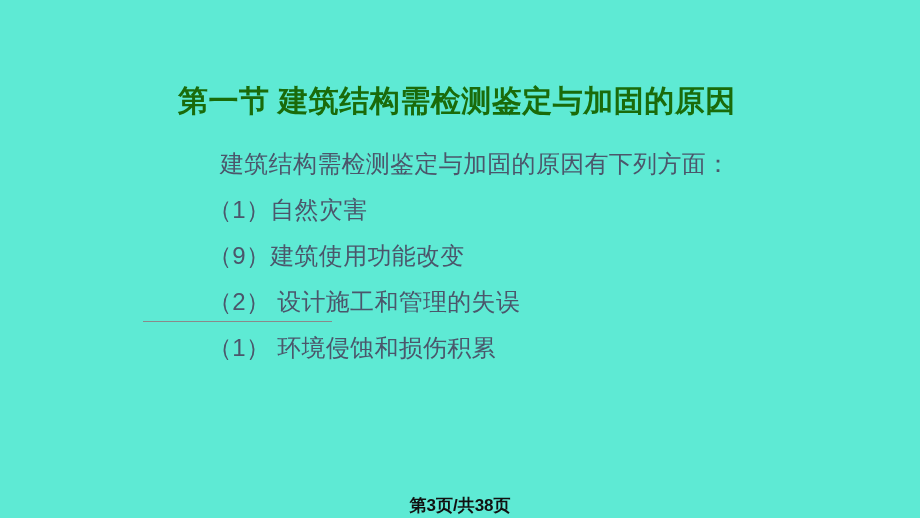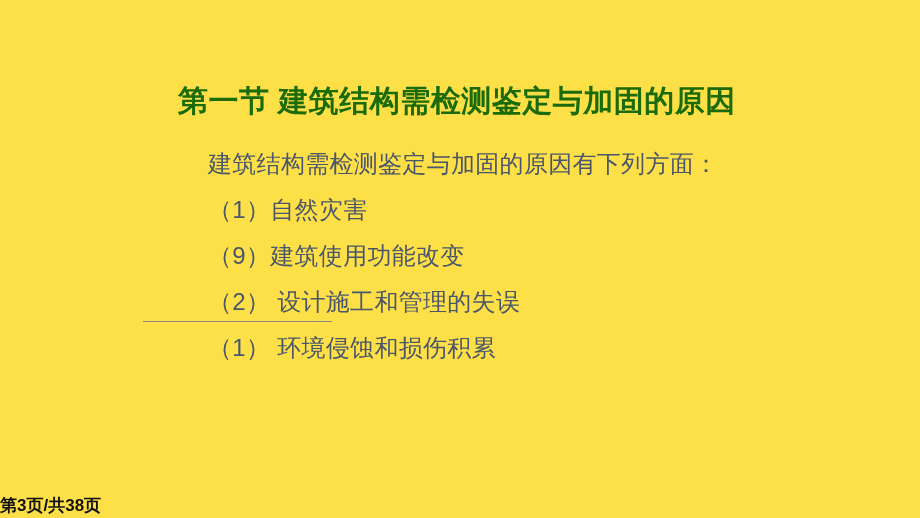--- a/index.html
+++ b/index.html
@@ -11,21 +11,21 @@
     height: 518px;
     background: #e5e5e5;
     font-family: "Liberation Sans", "DejaVu Sans", sans-serif;
     overflow: hidden;
     position: relative;
   }
 
   #slide {
     position: absolute;
     inset: 0;
-    background: #fde047;
+    background: #5eead4;
   }
 
   
   #slide-title {
     position: absolute;
     left: 178px;
     top: 84px;
     font-size: 30px;
     font-weight: bold;
     color: #1a6b0a;
@@ -44,21 +44,21 @@
 
   .body-line {
     font-size: 24px;
     color: #4b566b;
     line-height: 1.0;
     white-space: nowrap;
     letter-spacing: 0.3px;
   }
 
   .lead-line {
-    margin-left: 12px;
+    margin-left: 24px;
     margin-bottom: 22px;
   }
 
   .item-line {
     margin-left: 12px;
     margin-bottom: 22px;
   }
 
   .item-line:last-child {
     margin-bottom: 0;
@@ -73,20 +73,21 @@
     height: 1px;
     background: #8a8a8a;
   }
 
   
   #page-indicator {
     position: absolute;
     left: 0;
     right: 0;
     top: 494px;
+    text-align: center;
     font-size: 17px;
     font-weight: bold;
     color: #111111;
     letter-spacing: 0px;
   }
 </style>
 </head>
 <body>
 
 <div id="slide">

